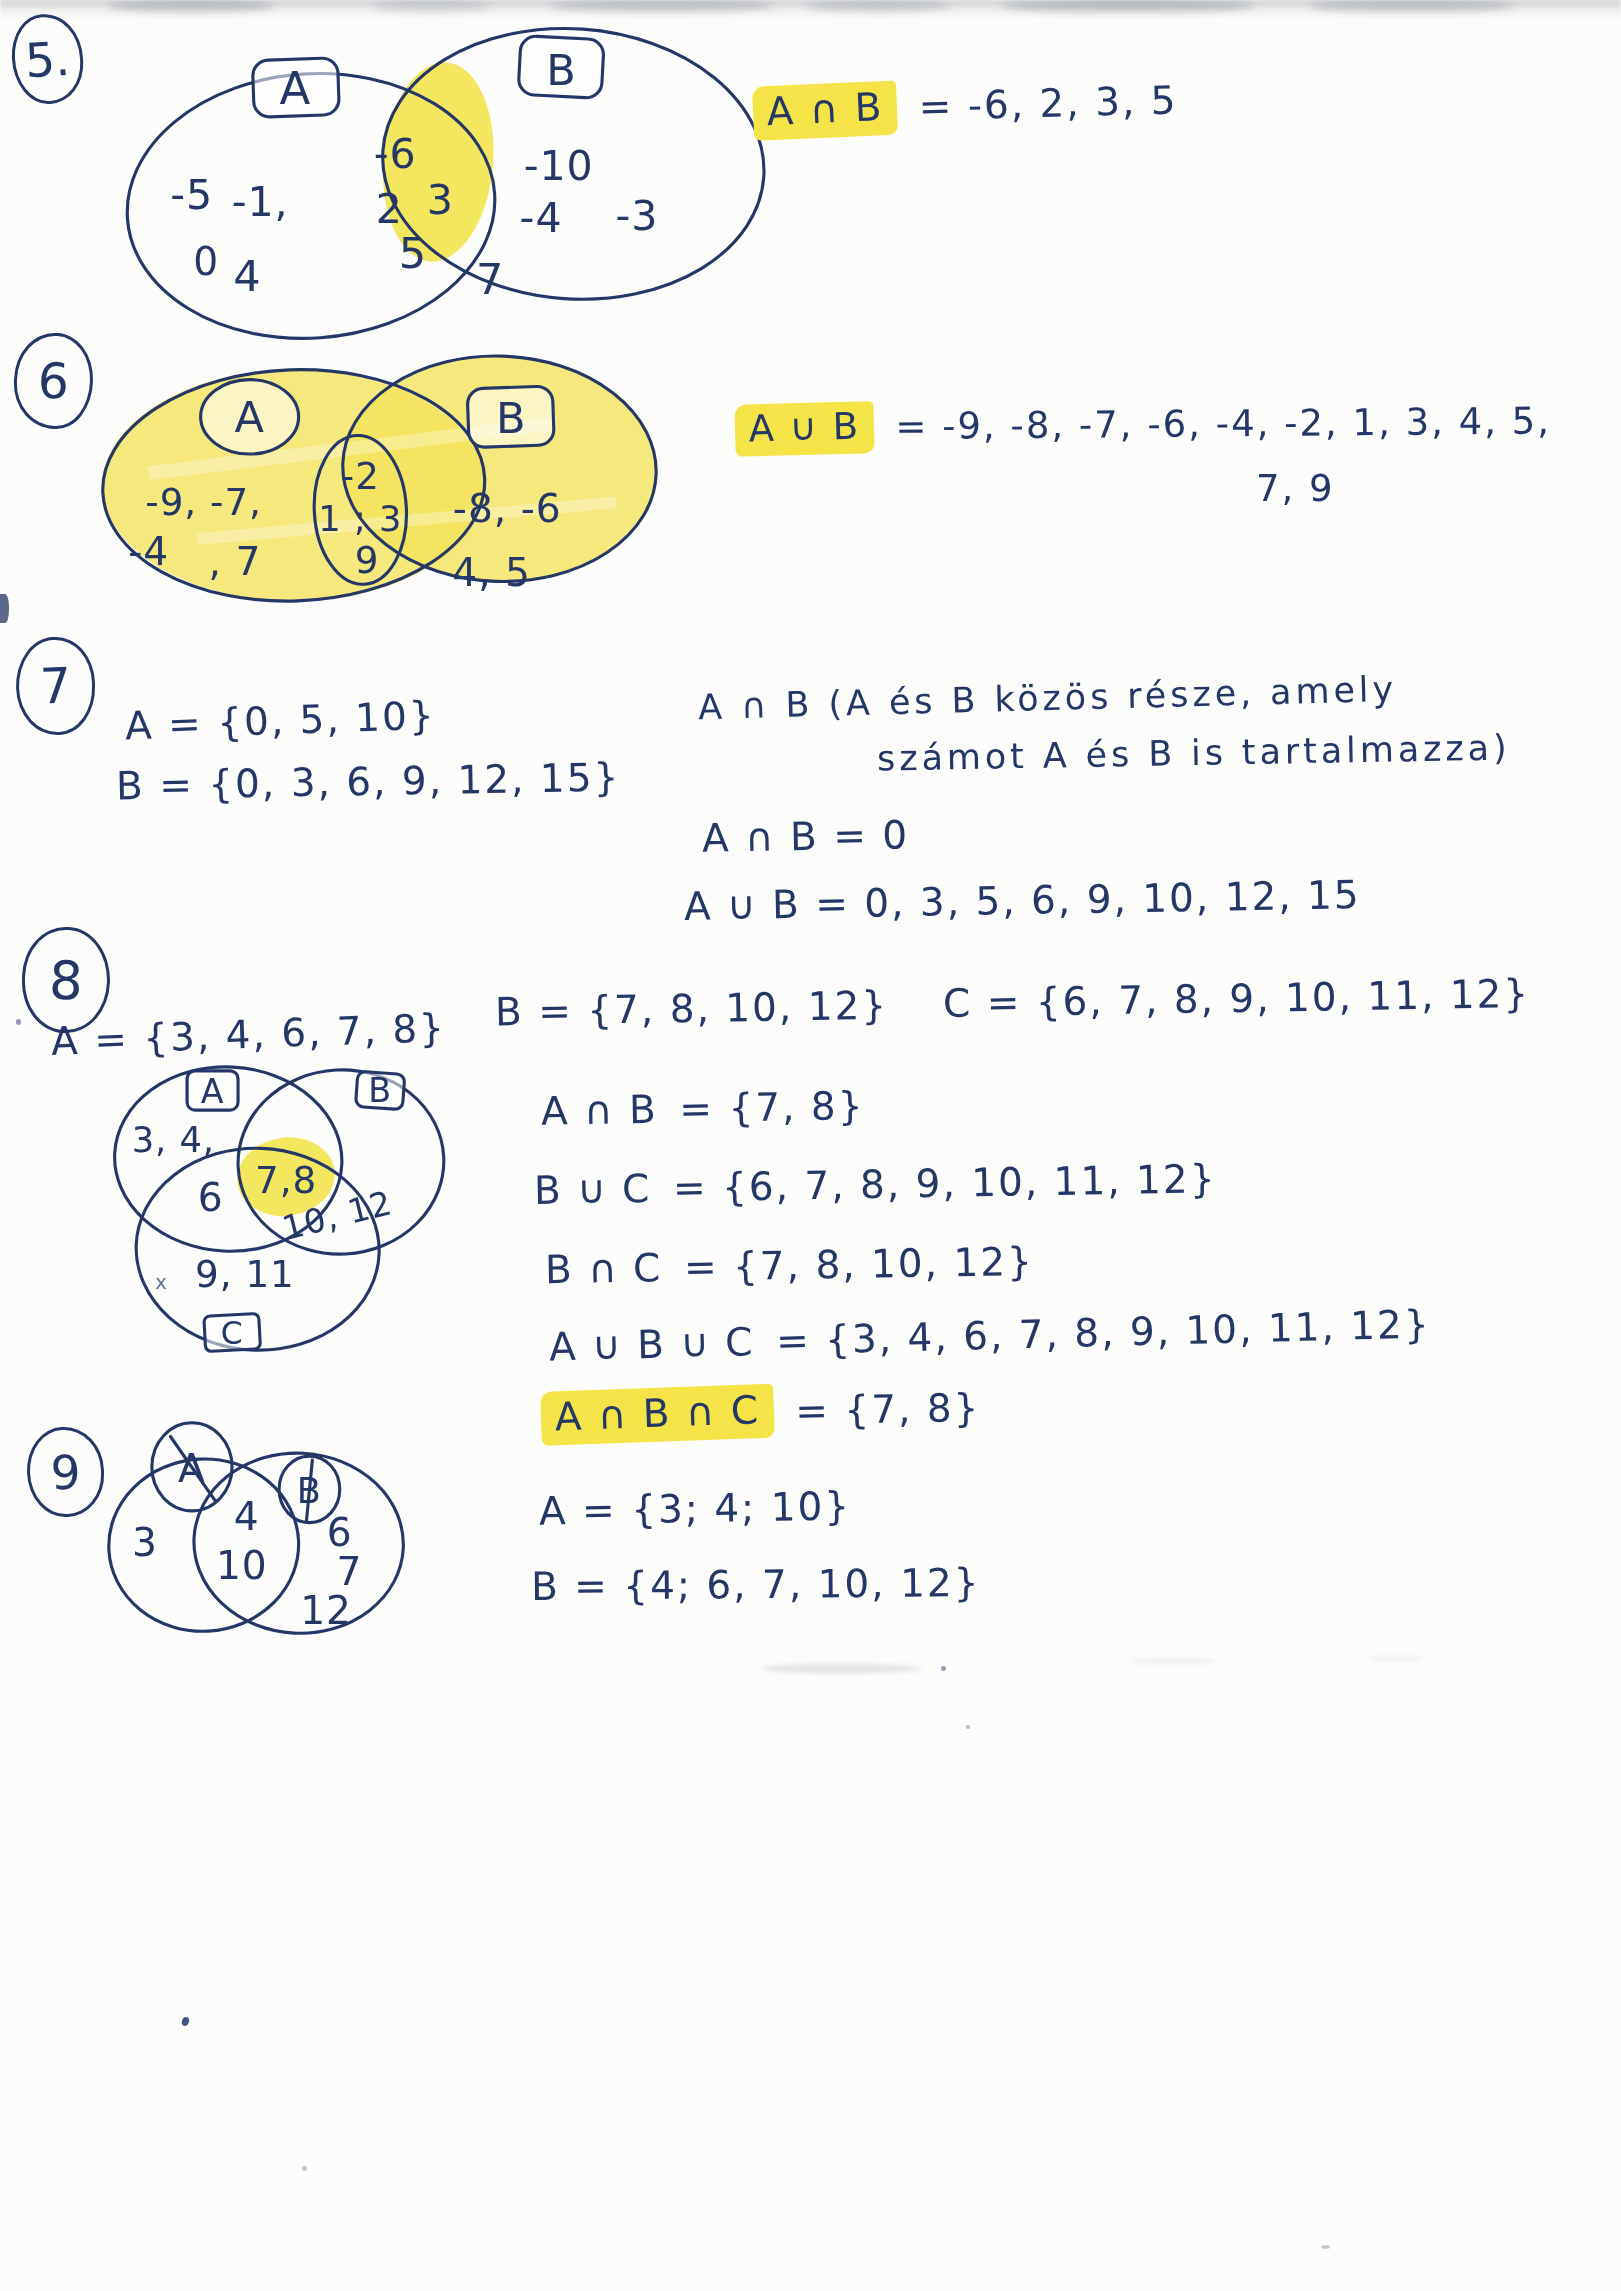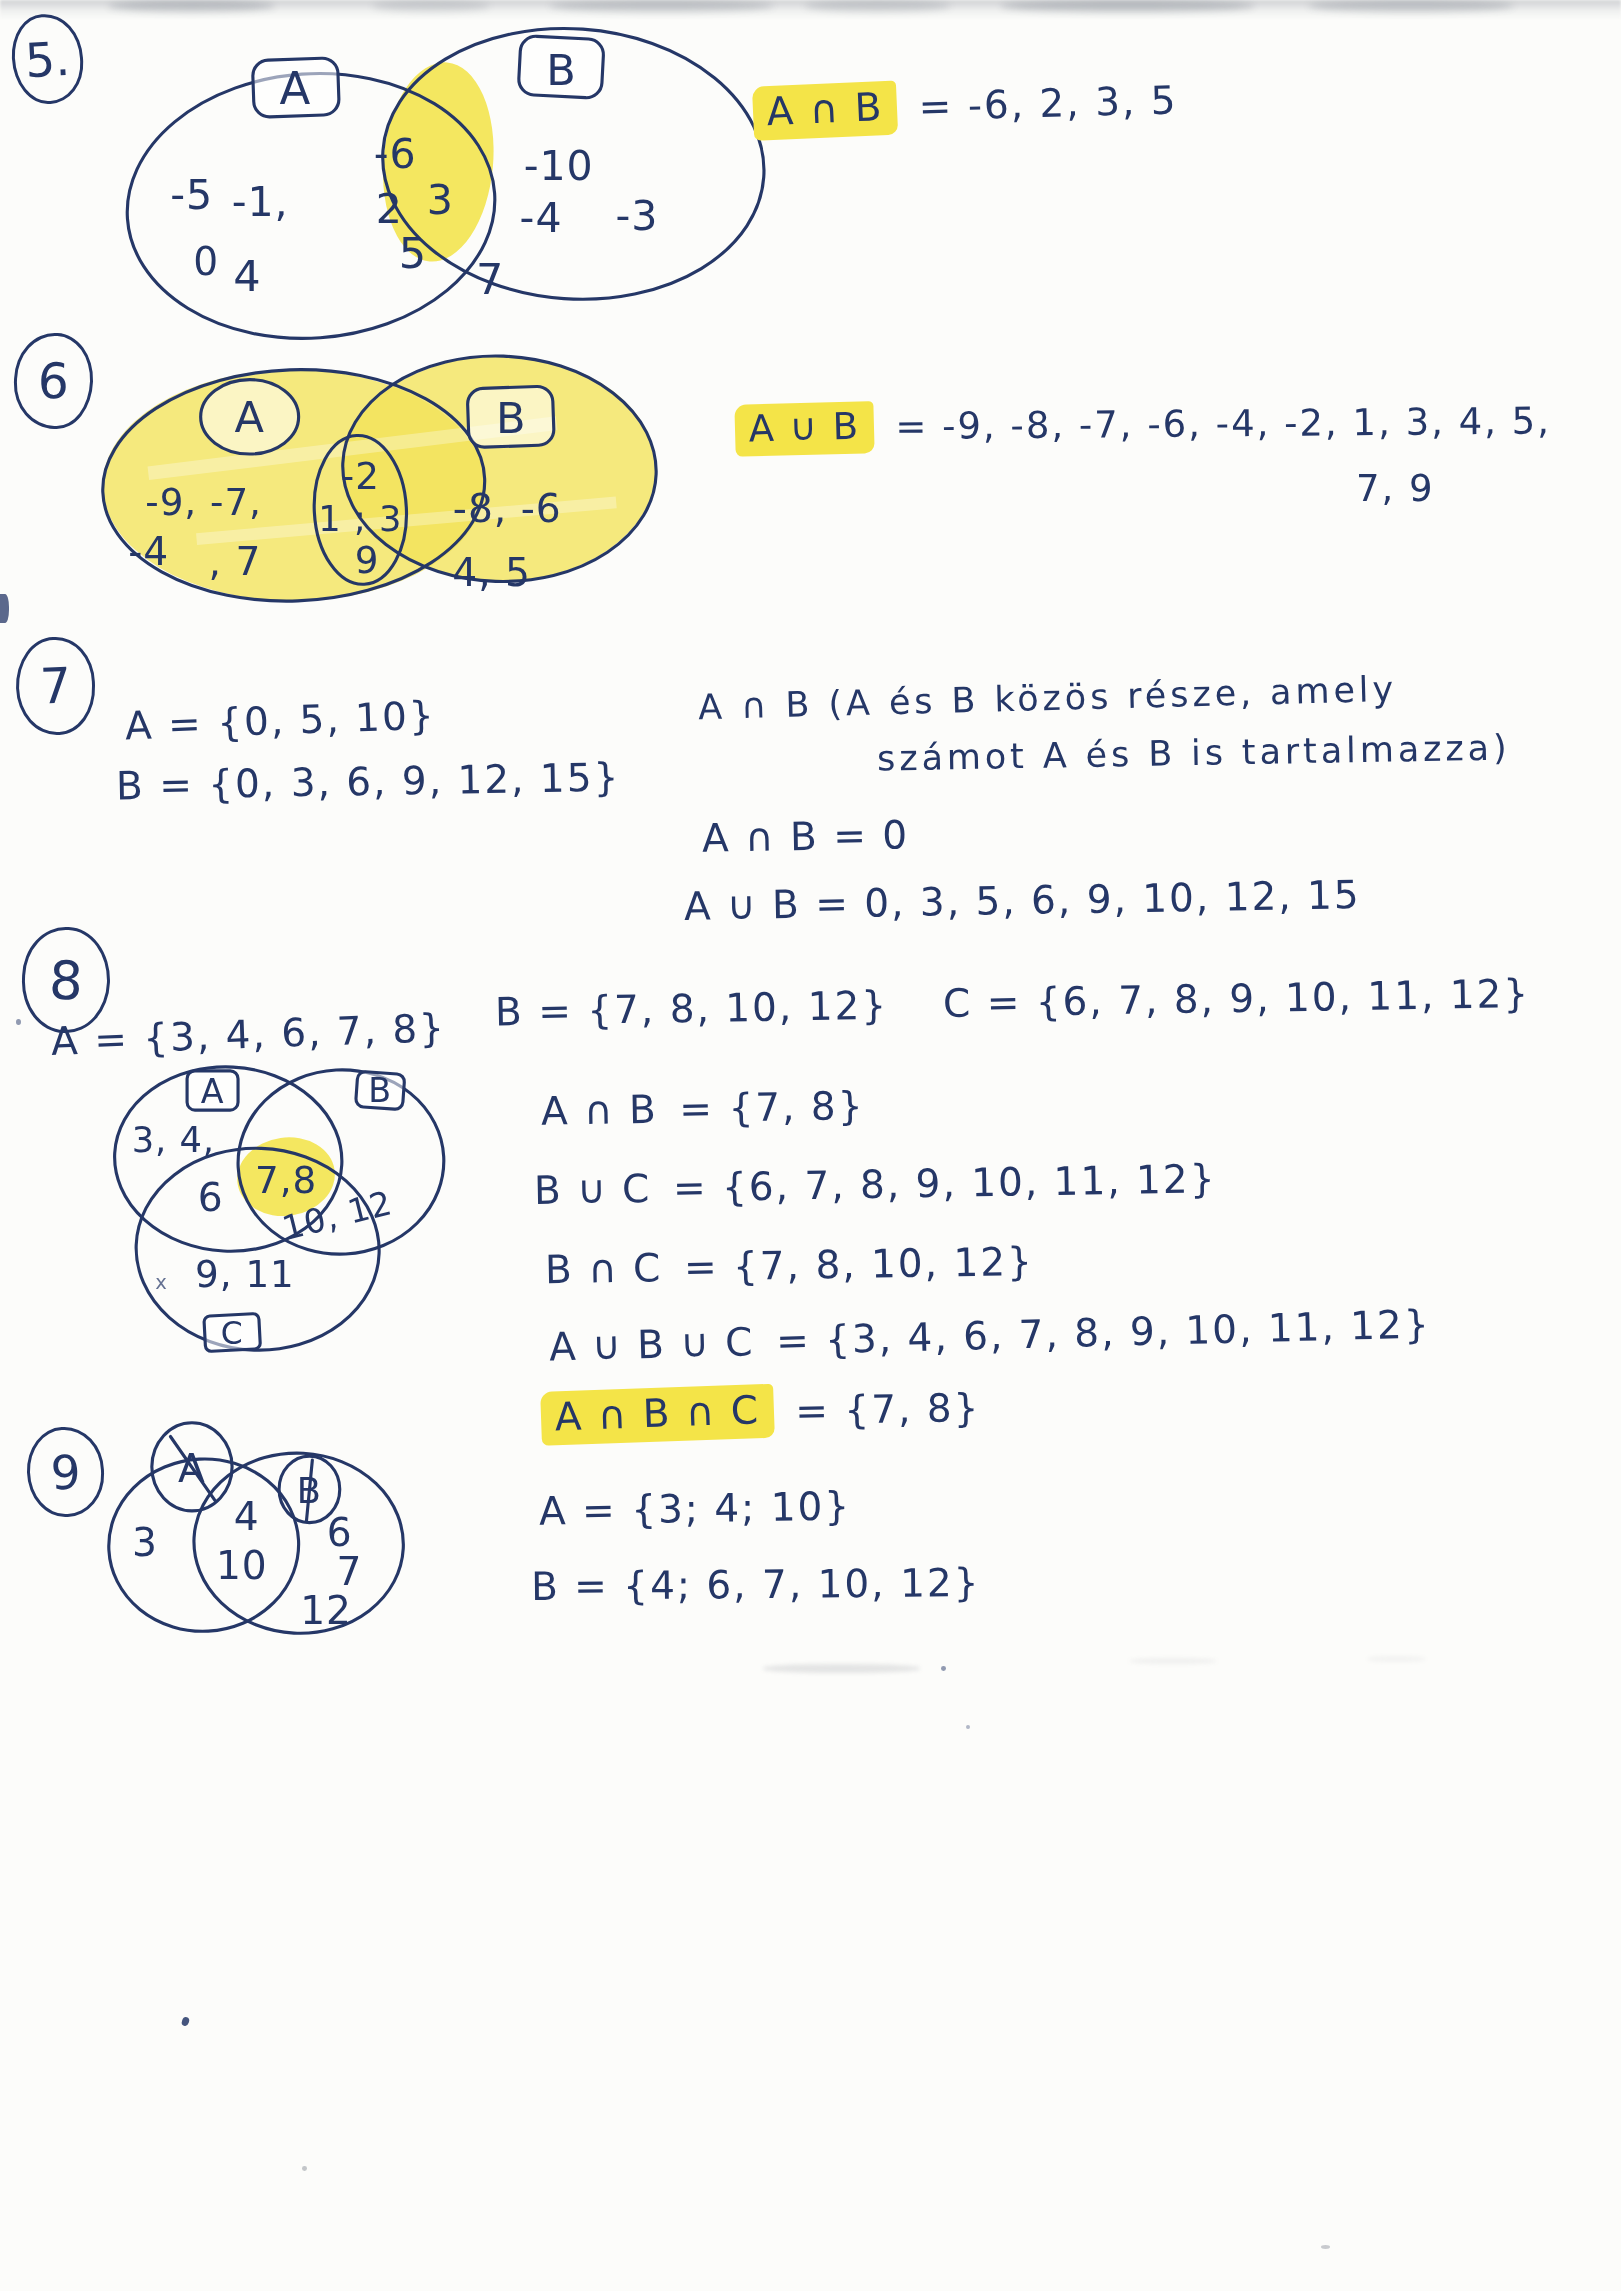--- a/index.html
+++ b/index.html
@@ -104,21 +104,21 @@
     <text class="t" x="278" y="182" font-size="36" text-anchor="middle">1 ; 3</text>
     <text class="t" x="285" y="224" font-size="38" text-anchor="middle">9</text>
 
     <text class="t" x="428" y="172" font-size="40" text-anchor="middle">-8, -6</text>
     <text class="t" x="412" y="238" font-size="40" text-anchor="middle">4, 5</text>
   </svg>
 
   <div class="hw" style="left:735px;top:400px;font-size:37px;transform:rotate(-0.5deg)">
     <span class="hl">A ∪ B</span><span class="eqgap">= -9, -8, -7, -6, -4, -2, 1, 3, 4, 5,</span>
   </div>
-  <div class="hw" style="left:1356px;top:467px;font-size:37px">7, 9</div>
+  <div class="hw" style="left:1256px;top:467px;font-size:37px">7, 9</div>
 
   <div class="badge" style="left:15.7px;top:637px;width:73px;height:92px;border-radius:50% 50% 48% 52% / 52% 48% 50% 50%;transform:rotate(-2deg)">
     <span style="font-size:49px">7</span>
   </div>
 
   <div class="hw" style="left:125px;top:698px;font-size:39px;transform:rotate(-2deg)">A = {0, 5, 10}</div>
   <div class="hw" style="left:116px;top:759px;font-size:39px;transform:rotate(-1deg)">B = {0, 3, 6, 9, 12, 15}</div>
 
   <div class="hw" style="left:698px;top:678px;font-size:35px;letter-spacing:3.9px;transform:rotate(-1.5deg)">A ∩ B (A és B közös része, amely</div>
   <div class="hw" style="left:877px;top:733px;font-size:35px;letter-spacing:3.9px;transform:rotate(-1deg)">számot A és B is tartalmazza)</div>

